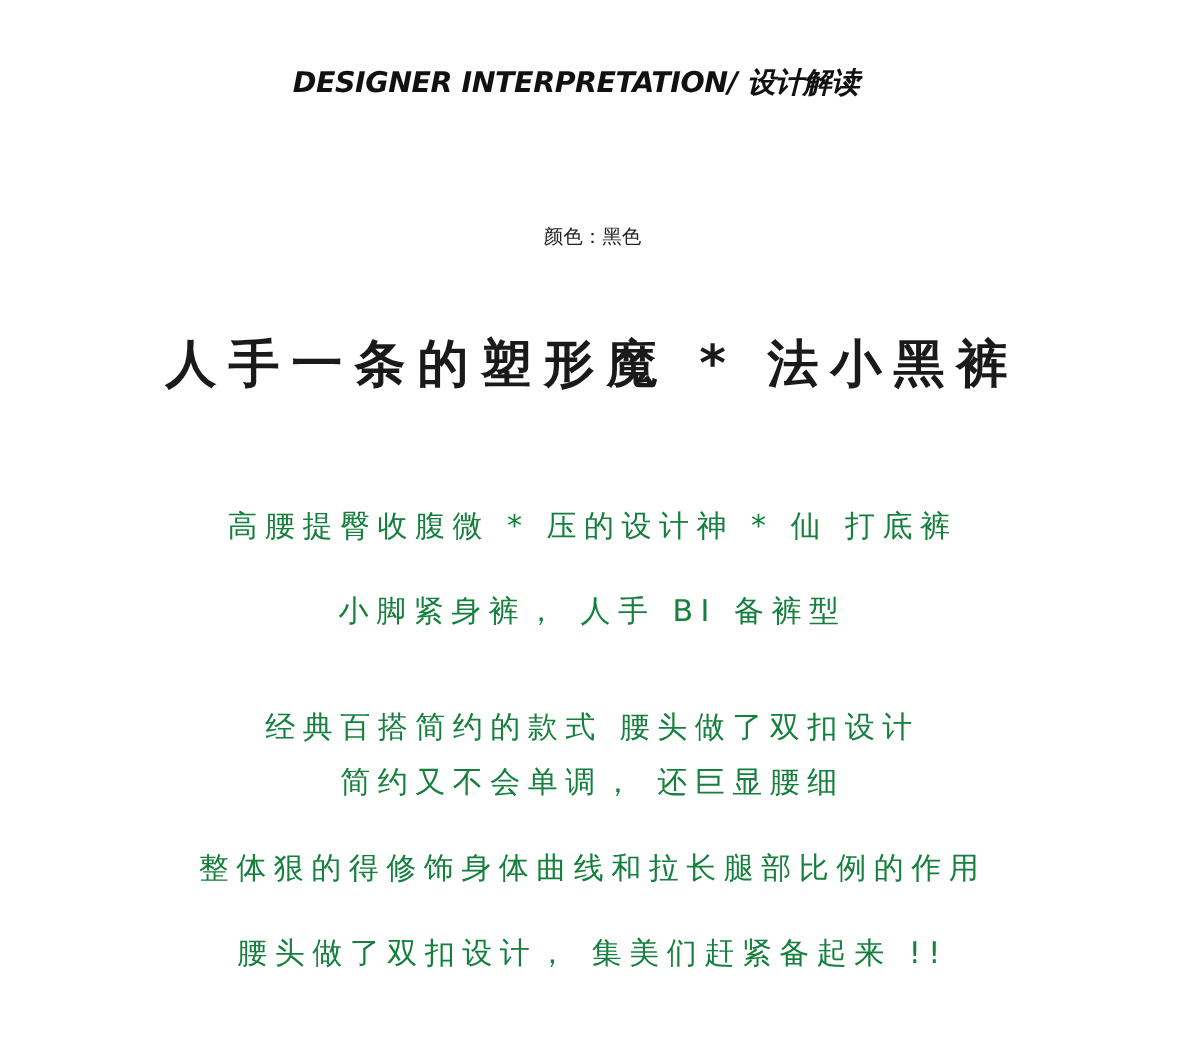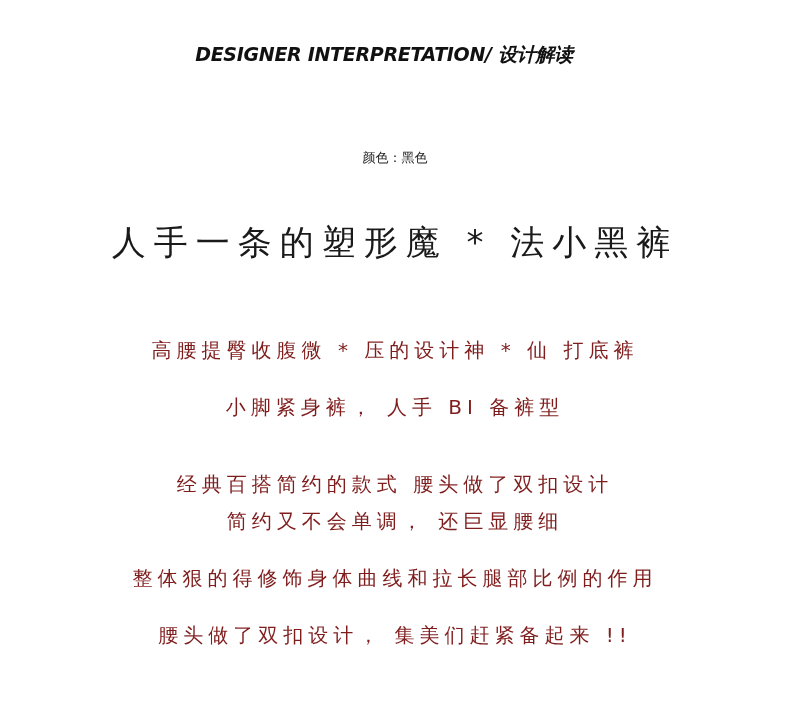--- a/index.html
+++ b/index.html
@@ -40,33 +40,33 @@
     white-space: nowrap;
     margin-top: 22px;
   }
   .main-title {
     position: absolute;
     top: 220px;
     left: 0;
     width: 790px;
     text-align: center;
     font-size: 34px;
-    font-weight: normal;
+    font-weight: bold;
     letter-spacing: 8px;
     color: #1a1a1a;
     white-space: nowrap;
   }
   .desc-line {
     position: absolute;
     left: 0;
     width: 790px;
     text-align: center;
     font-size: 20px;
     letter-spacing: 5px;
-    color: #7f1d1d;
+    color: #15803d;
     white-space: nowrap;
   }
   .l1 { top: 337px; }
   .l2 { top: 394px; }
   .l3 { top: 451px; margin-top: 20px; }
   .l4 { top: 508px; }
   .l5 { top: 565px; }
   .l6 { top: 622px; }
 </style>
 </head>

